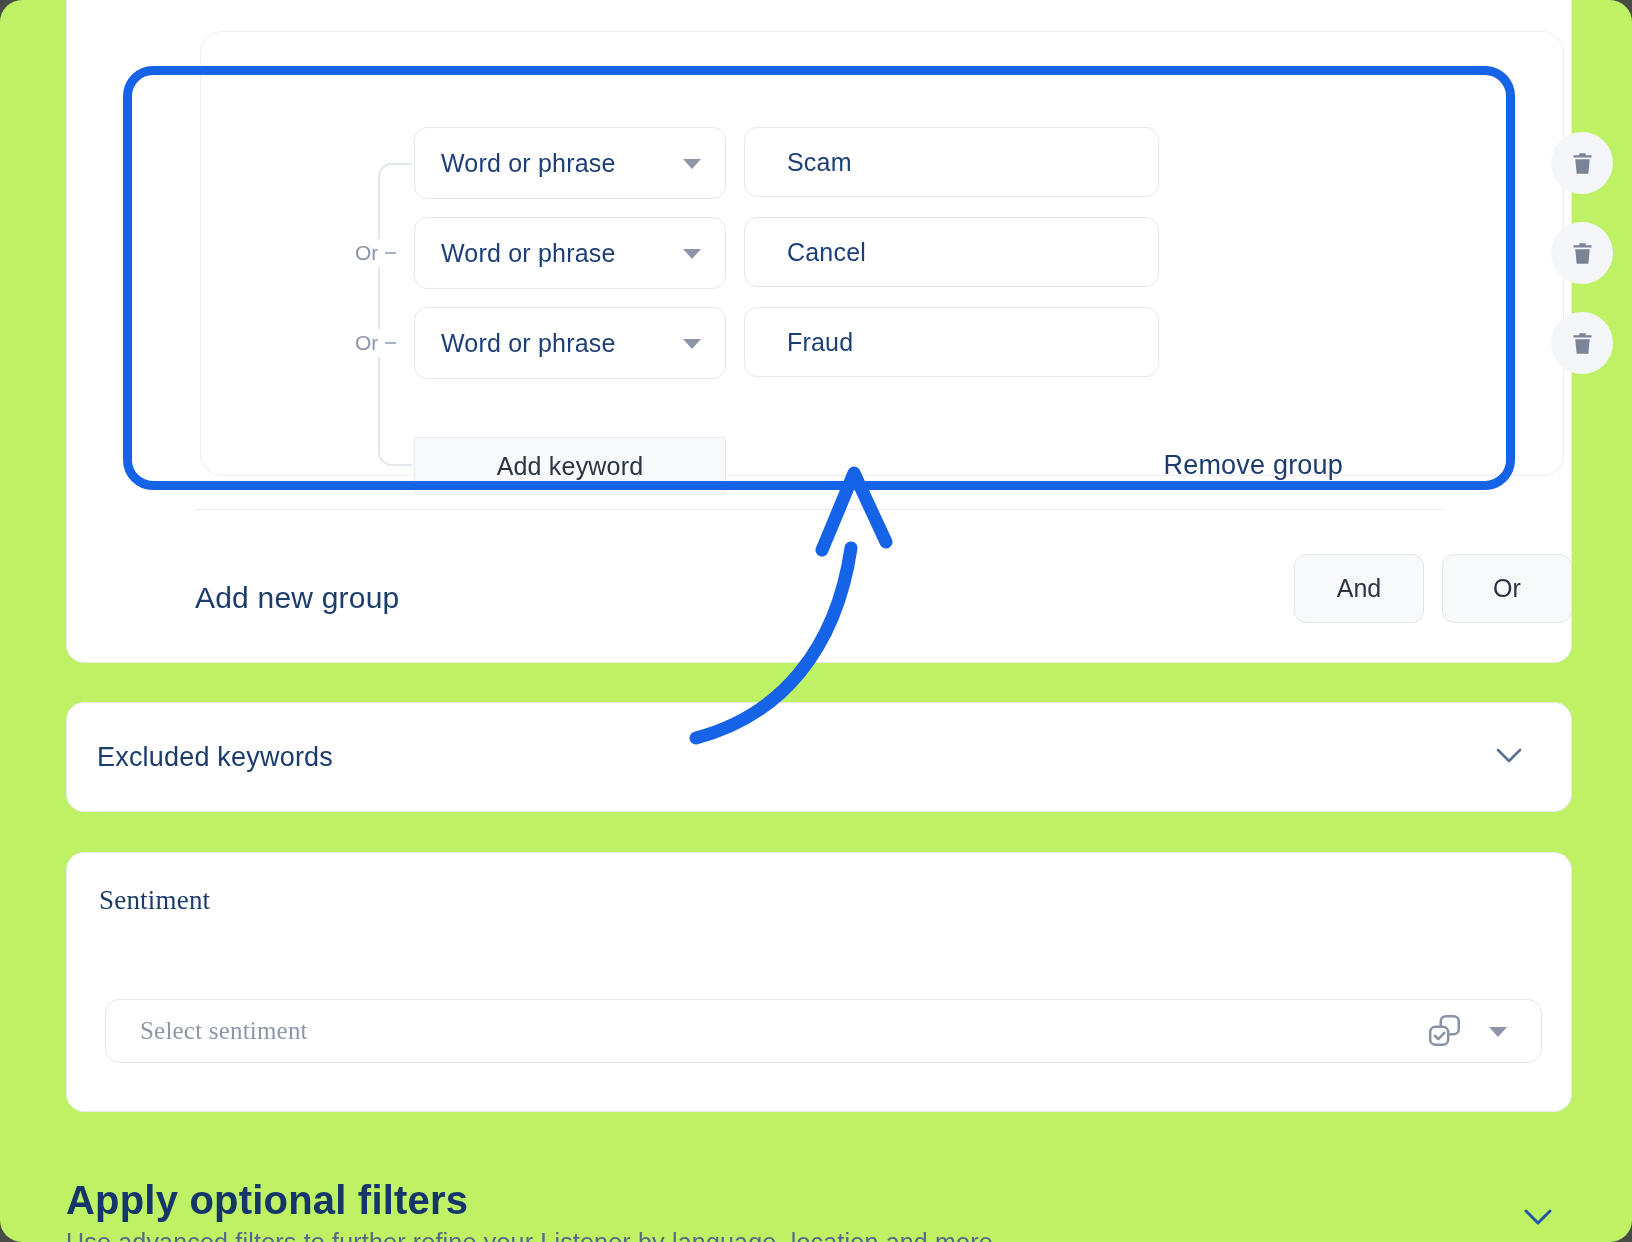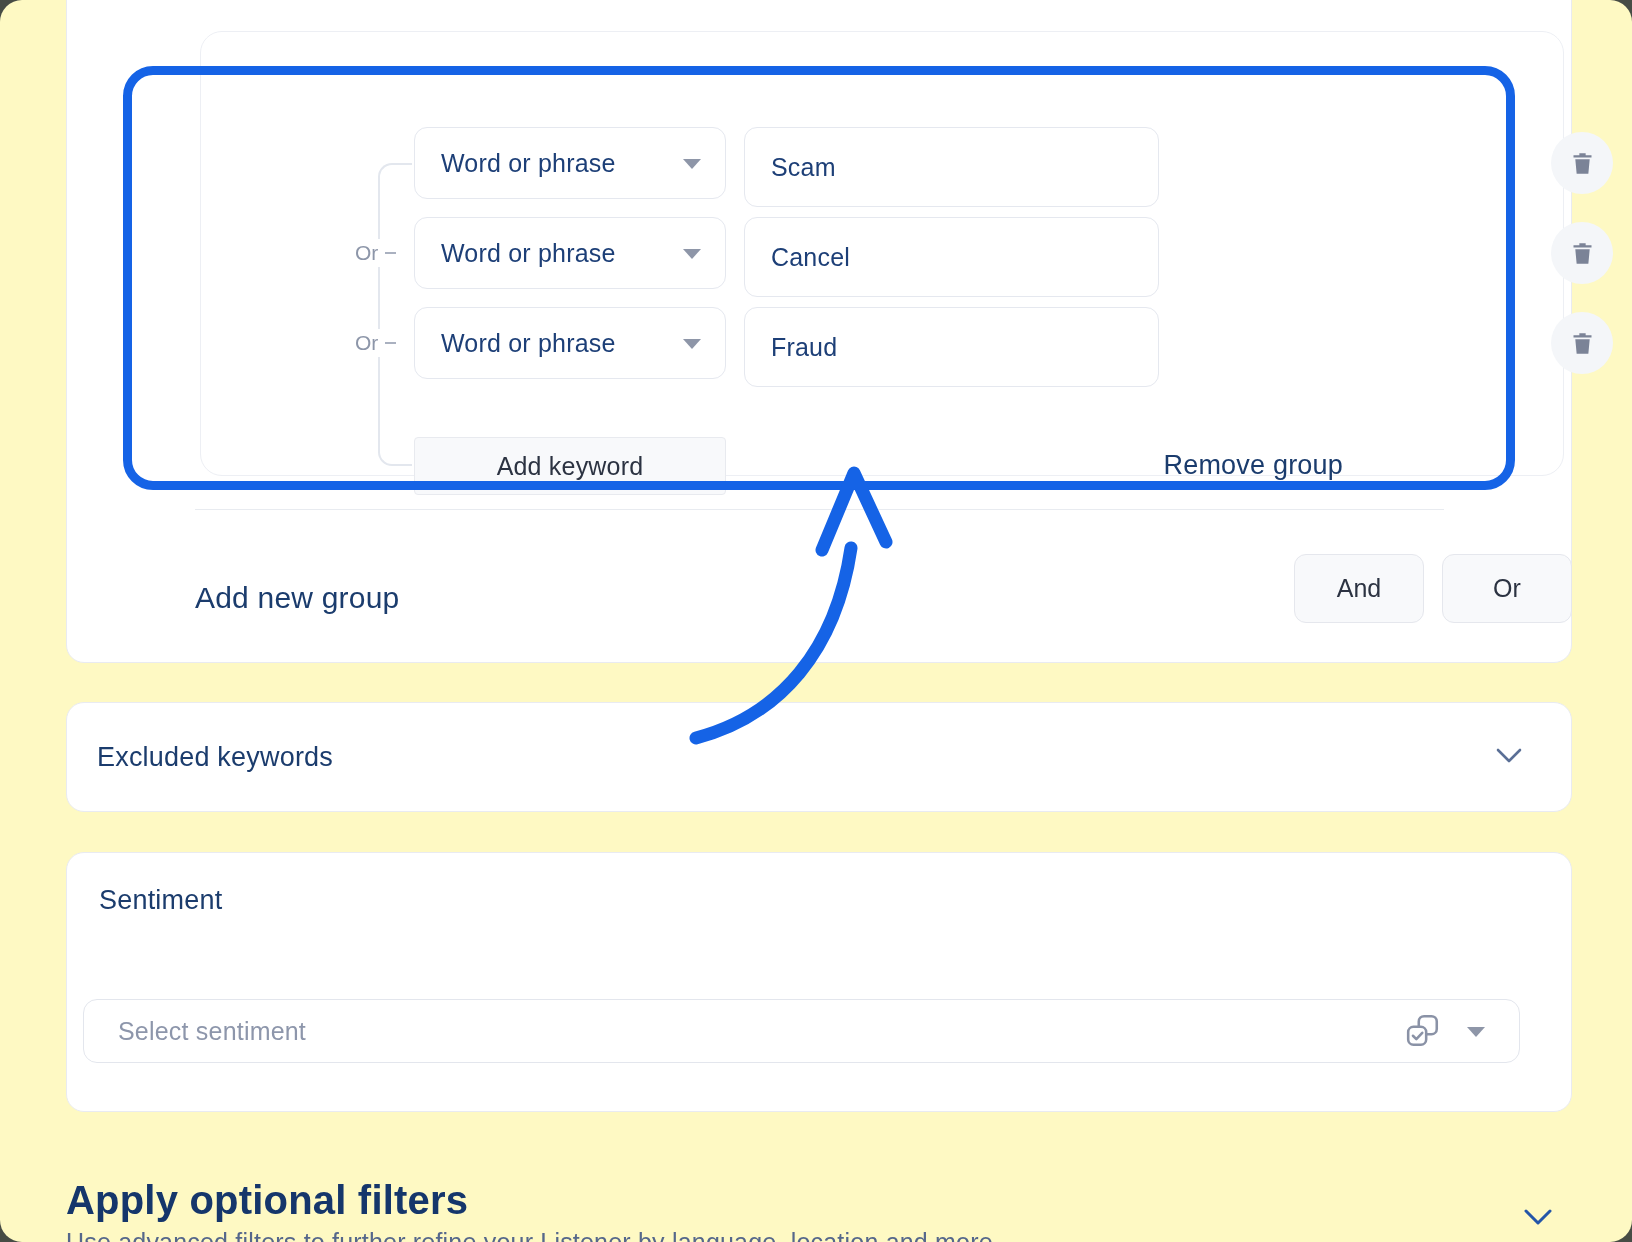--- a/index.html
+++ b/index.html
@@ -3,21 +3,21 @@
 <meta charset="utf-8">
 <style>
   html,body{margin:0;padding:0;}
   body{
     width:1632px;height:1242px;position:relative;overflow:hidden;
     background:#474c45;
     font-family:"Liberation Sans", sans-serif;
     -webkit-font-smoothing:antialiased;
   }
   .page{
-    position:absolute;inset:0;background:#fef9c3;border-radius:22px;overflow:hidden;
+    position:absolute;inset:0;background:#bef264;border-radius:22px;overflow:hidden;
   }
   .card{
     position:absolute;background:#ffffff;border:1px solid #e9ebf1;border-radius:18px;
     box-sizing:border-box;
   }
   
   .keywords-card{left:66px;top:-30px;width:1506px;height:693px;}
   .group-card{
     position:absolute;left:133px;top:60px;width:1364px;height:445px;
     background:#ffffff;border:1px solid #edeff4;border-radius:22px;box-sizing:border-box;
@@ -40,23 +40,23 @@
     border:1px solid #e5e8ef;border-radius:13px;background:#fff;box-sizing:border-box;
     display:flex;align-items:center;justify-content:space-between;
     padding:0 24px 0 26px;cursor:pointer;
   }
   .type-select .lbl{color:#1d3f77;font-size:25px;font-weight:500;letter-spacing:.2px;}
   .tri{
     width:0;height:0;border-left:9px solid transparent;border-right:9px solid transparent;
     border-top:10px solid #8e96a8;margin-top:2px;
   }
   .kw-input{
-    position:absolute;left:543px;top:0;width:415px;height:80px;
+    position:absolute;left:543px;top:0;width:415px;height:70px;
     border:1px solid #e5e8ef;border-radius:13px;background:#fff;box-sizing:border-box;
-    padding:0 26px;color:#1d3f77;font-size:25px;font-weight:500;letter-spacing:.2px;
+    padding:0 42px;color:#1d3f77;font-size:25px;font-weight:500;letter-spacing:.2px;
     font-family:inherit;outline:none;
   }
   .trash-btn{
     position:absolute;left:1350px;top:50%;transform:translateY(-50%);
     width:62px;height:62px;border-radius:50%;border:none;background:#f4f6f9;
     display:flex;align-items:center;justify-content:center;cursor:pointer;padding:0;
   }
   .add-keyword-btn{
     position:absolute;left:213px;top:405px;width:312px;height:58px;
     background:#f8f9fb;border:1px solid #e8eaef;border-radius:4px;
@@ -79,25 +79,25 @@
   }
   .op-and{left:1227px;} .op-or{left:1375px;}
   
   .excluded-card{left:66px;top:702px;width:1506px;height:110px;cursor:pointer;text-align:right;}
   .excluded-title{
     position:absolute;left:30px;top:50%;transform:translateY(-50%);
     color:#1b3c6d;font-size:27px;font-weight:500;letter-spacing:.2px;
   }
   .chevron-svg{position:absolute;}
   
-  .sentiment-card{left:66px;top:852px;width:1506px;height:260px;}
+  .sentiment-card{left:66px;top:852px;width:1506px;height:260px;font-family:Liberation Serif, serif;}
   .sent-title{position:absolute;left:32px;top:32px;color:#1b3c6d;font-size:27px;font-weight:500;letter-spacing:.2px;}
   .sent-desc{position:absolute;left:32px;top:76px;color:#55678b;font-size:24px;letter-spacing:.2px;}
   .sent-select{
-    position:absolute;left:16px;top:146px;width:1437px;height:64px;box-sizing:border-box;
+    position:absolute;left:38px;top:146px;width:1437px;height:64px;box-sizing:border-box;
     border:1px solid #e3e6ed;border-radius:14px;background:#fff;display:flex;align-items:center;
     padding:16px 34px;cursor:pointer;
   }
   .sent-placeholder{color:#8d96ab;font-size:25px;letter-spacing:.2px;flex:1;}
   .sent-icons{display:flex;align-items:center;gap:26px;}
   
   .opt-title{position:absolute;left:66px;top:1178px;color:#15366b;font-size:40px;font-weight:600;letter-spacing:.2px;}
   .opt-desc{position:absolute;left:66px;top:1228px;color:#55678b;font-size:25px;letter-spacing:.2px;}
   
   .blue-box{

